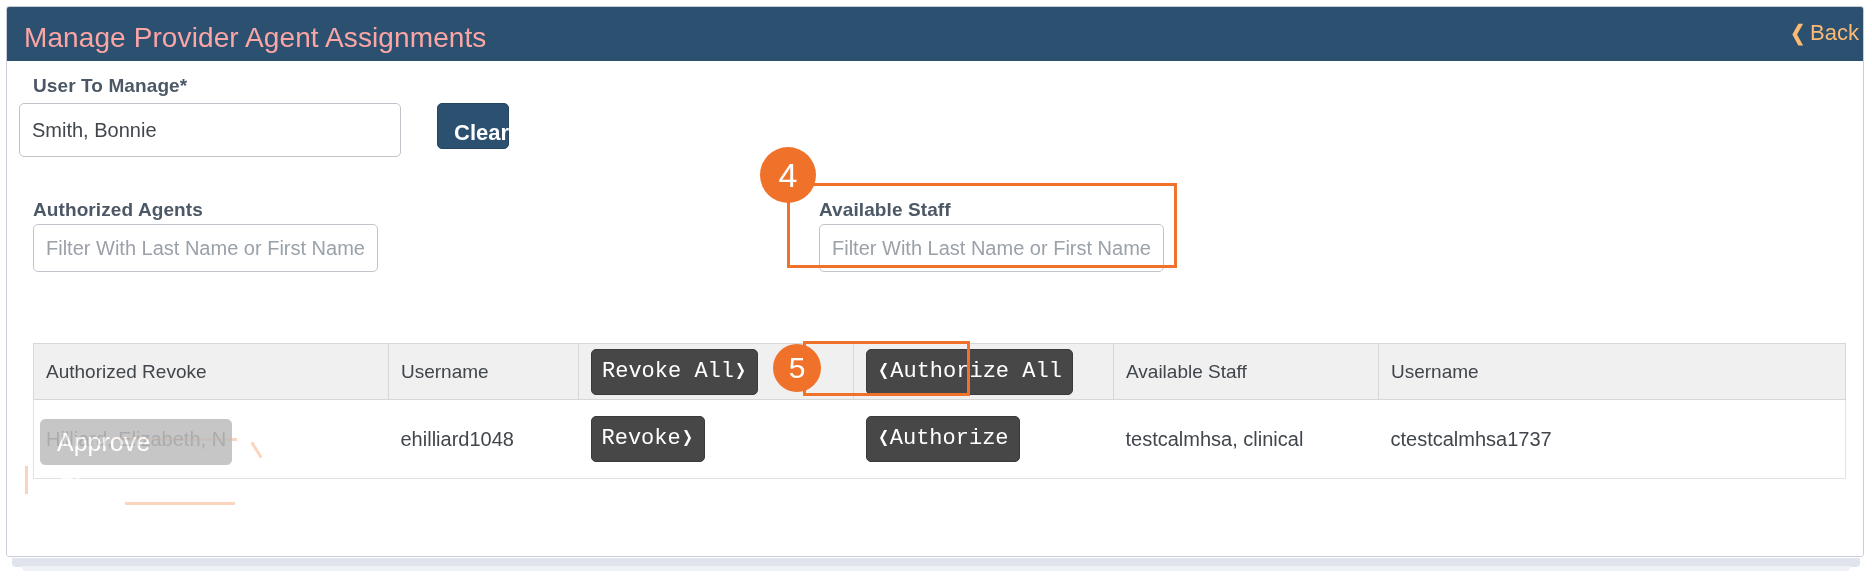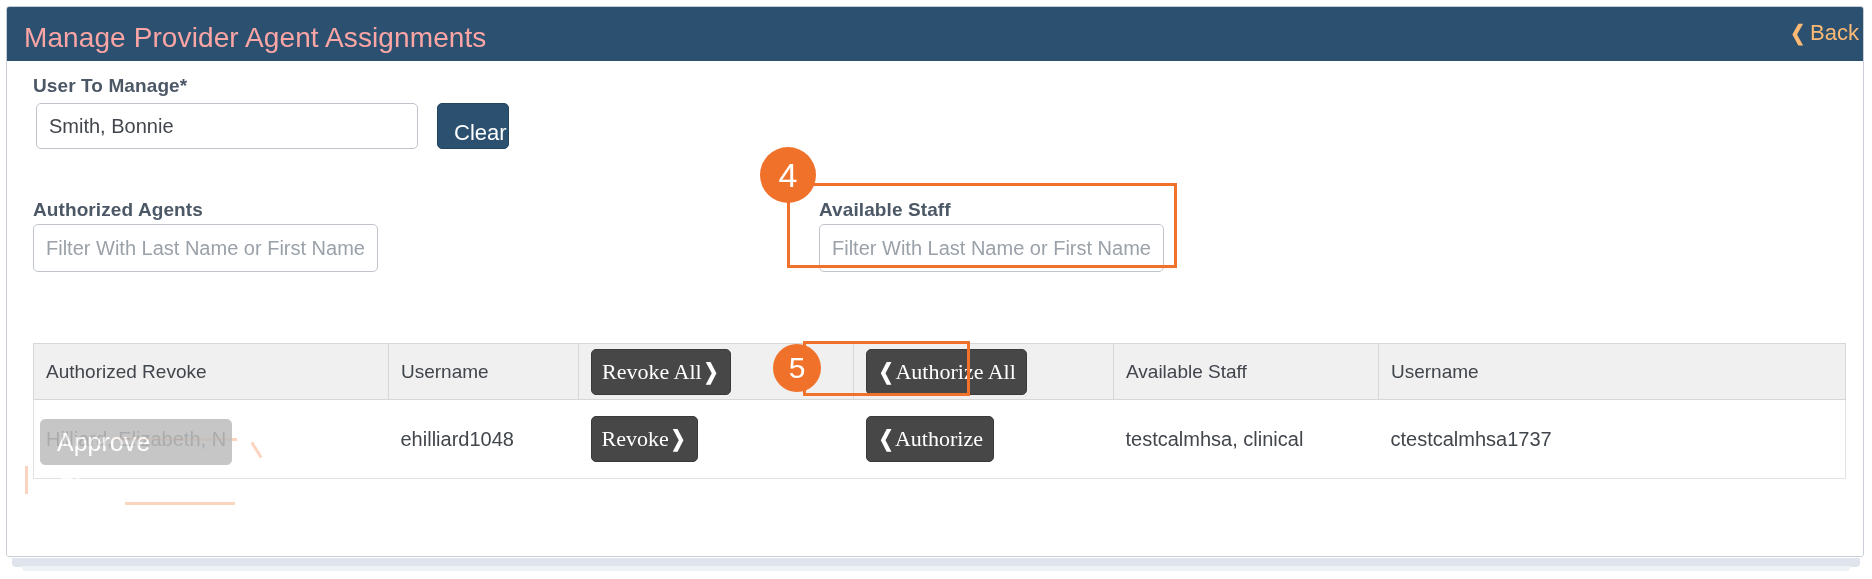--- a/index.html
+++ b/index.html
@@ -122,32 +122,32 @@
 
   .btn-primary {
     position: absolute;
     box-sizing: border-box;
     background: #2b5070;
     border: 1px solid #24445f;
     border-radius: 5px;
     color: #ffffff;
     font-family: "Liberation Sans", sans-serif;
     font-size: 22px;
-    font-weight: normal;
+    font-weight: bold;
     cursor: pointer;
     padding: 16px;
   }
 
   .btn-dark {
     box-sizing: border-box;
     background: #474747;
     border: 1px solid #3a3a3a;
     border-radius: 5px;
     color: #ffffff;
-    font-family: Liberation Serif, serif;
+    font-family: Liberation Mono, monospace;
     font-size: 22px;
     cursor: pointer;
     padding: 0 10px;
     height: 46px;
     line-height: 44px;
     white-space: nowrap;
     display: inline-block;
   }
   .chev {
     display: inline-block;
@@ -263,21 +263,21 @@
       <div class="titlebar-text">Manage Provider Agent Assignments</div>
       <div class="back-btn">
         <span class="back-chevron">❮</span><span>Back</span>
       </div>
     </div>
 
     <div class="body-area">
 
       <div class="field-label" style="left:26px; top:14px;">User To Manage*</div>
 
-      <input class="txt-input" style="left: 29px; top: 42px; width: 382px; height: 46px;" value="Smith, Bonnie">
+      <input class="txt-input" style="left: 12px; top: 42px; width: 382px; height: 54px;" value="Smith, Bonnie">
 
       <button class="btn-primary" style="left:430px; top:42px; width:72px; height:46px;">Clear</button>
 
       <div class="field-label" style="left:26px; top:138px;">Authorized Agents</div>
 
       <input class="txt-input" style="left: 26px; top: 163px; width: 345px; height: 48px;" placeholder="Filter With Last Name or First Name">
 
       <div class="field-label" style="left:812px; top:138px;">Available Staff</div>
 
       <input class="txt-input" style="left: 812px; top: 163px; width: 345px; height: 48px;" placeholder="Filter With Last Name or First Name">

